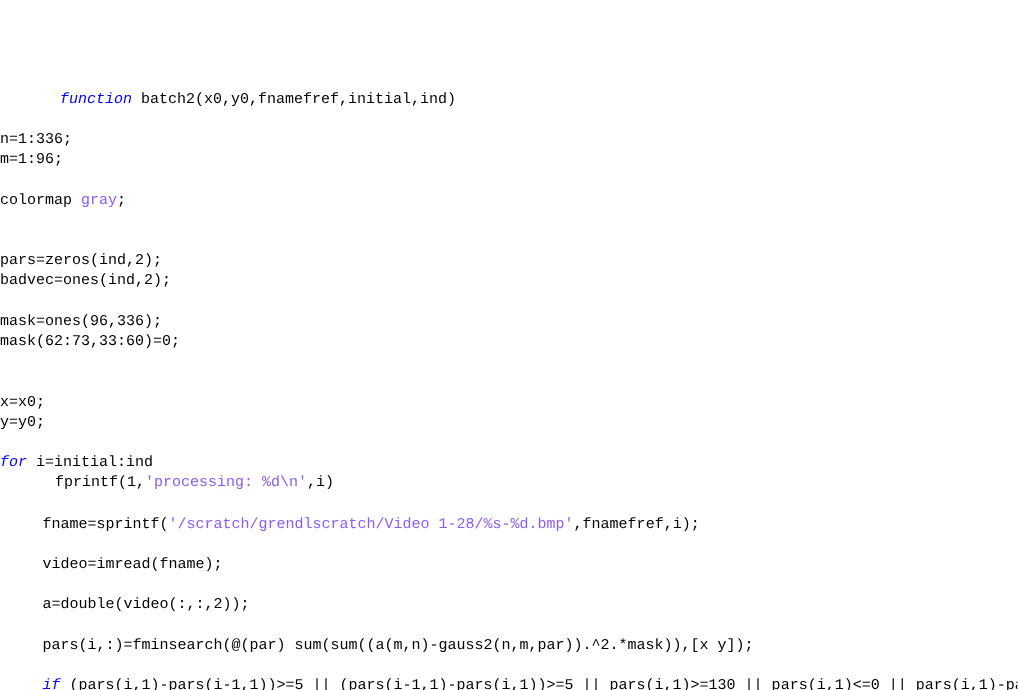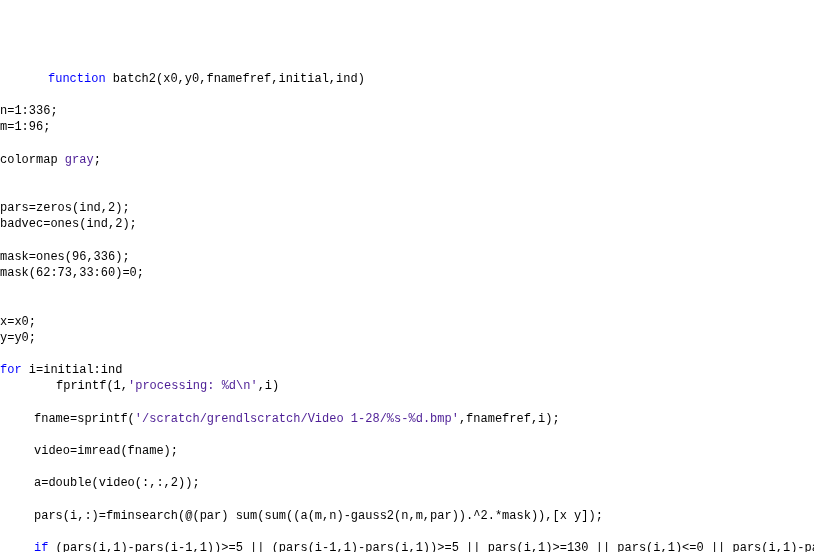--- a/index.html
+++ b/index.html
@@ -14,25 +14,25 @@
     width: 814px;
     overflow: hidden;
   }
   .code-block {
     padding: 6px 0 6px 0;
   }
   .line {
     display: block;
     min-height: 1em;
   }
-  .kw { color: #0000ff; }
-  .str { color: #4c1d95; }
+  .kw { color: #0000ff; font-style: italic; }
+  .str { color: #8b5cf6; }
   .indent-1 { padding-left: 48px; }
   .indent-2 { padding-left: 34px; }
-  .indent-3 { padding-left: 56px; }
+  .indent-3 { padding-left: 44px; }
 </style>
 </head>
 <body>
 
 
 
 <div class="code-block" id="code-container"><span class="line indent-1"><span class="kw">function</span><span> batch2(x0,y0,fnamefref,initial,ind)</span></span><span class="line "><span> </span></span><span class="line "><span>n=1:336;</span></span><span class="line "><span>m=1:96;</span></span><span class="line "><span> </span></span><span class="line "><span>colormap </span><span class="str">gray</span><span>;</span></span><span class="line "><span> </span></span><span class="line "><span> </span></span><span class="line "><span>pars=zeros(ind,2);</span></span><span class="line "><span>badvec=ones(ind,2);</span></span><span class="line "><span> </span></span><span class="line "><span>mask=ones(96,336);</span></span><span class="line "><span>mask(62:73,33:60)=0;</span></span><span class="line "><span> </span></span><span class="line "><span> </span></span><span class="line "><span>x=x0;</span></span><span class="line "><span>y=y0;</span></span><span class="line "><span> </span></span><span class="line "><span class="kw">for</span><span> i=initial:ind</span></span><span class="line indent-3"><span>fprintf(1,</span><span class="str">'processing: %d\n'</span><span>,i)</span></span><span class="line "><span> </span></span><span class="line indent-2"><span>fname=sprintf(</span><span class="str">'/scratch/grendlscratch/Video 1-28/%s-%d.bmp'</span><span>,fnamefref,i);</span></span><span class="line "><span> </span></span><span class="line indent-2"><span>video=imread(fname);</span></span><span class="line "><span> </span></span><span class="line indent-2"><span>a=double(video(:,:,2));</span></span><span class="line "><span> </span></span><span class="line indent-2"><span>pars(i,:)=fminsearch(@(par) sum(sum((a(m,n)-gauss2(n,m,par)).^2.*mask)),[x y]);</span></span><span class="line "><span> </span></span><span class="line indent-2"><span class="kw">if</span><span> (pars(i,1)-pars(i-1,1))&gt;=5 || (pars(i-1,1)-pars(i,1))&gt;=5 || pars(i,1)&gt;=130 || pars(i,1)&lt;=0 || pars(i,1)-pars(i-1,1)==0</span></span></div>
 
 
 

